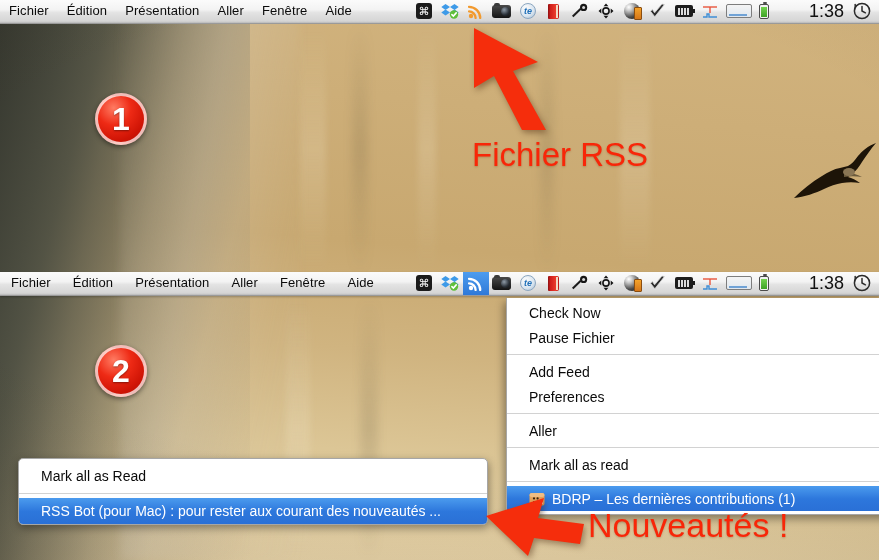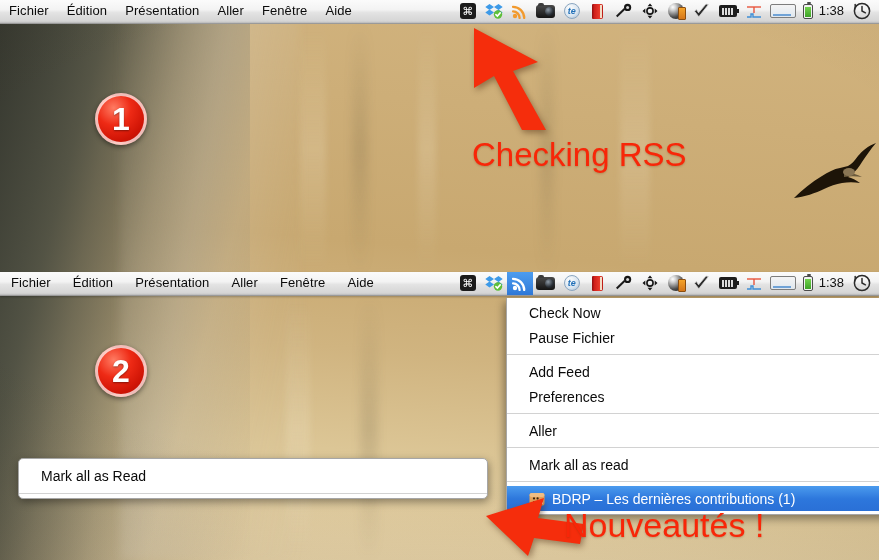--- a/index.html
+++ b/index.html
@@ -81,21 +81,21 @@
   .mb2 .mb-item { padding:0 11px; }
   .mb-spacer { flex:1; }
 
   .mb-icons { display:flex; align-items:center; height:24px; padding-right:4px; }
   .mb-ico {
     width:26px; height:24px; display:flex; align-items:center; justify-content:center;
     position:relative;
   }
   .mb-ico.sel { background:linear-gradient(to bottom,#4e9ef0,#2f79d8); }
   .mb-clock {
-    font-size:13px; color:#111; line-height:24px; padding:0 5px 0 2px; white-space:nowrap;
+    font-size:18px; color:#111; line-height:24px; padding:0 5px 0 2px; white-space:nowrap;margin-left:34px;
   }
 
   
   .ic-cmd {
     width:16px; height:16px; border-radius:3px; background:#1b1b1b;
     color:#fff; font-size:11px; display:flex; align-items:center; justify-content:center;
   }
   .ic-dropbox { width:18px; height:16px; position:relative; }
   .ic-rss { width:16px; height:16px; position:relative; }
   .ic-camera {
@@ -224,21 +224,21 @@
   .badge#b1 { left:95px; top:93px; }
   .badge#b2 { left:95px; top:345px; }
 
   
   .anno {
     position:absolute; color:#f82608; font-size:33px;
     font-family:"Liberation Sans", sans-serif; white-space:nowrap;
     text-shadow:0 1px 2px rgba(120,50,10,0.28);
   }
   #anno-rss { left:472px; top:136px; }
-  #anno-new { left:564px; top:506px; font-size:34px; }
+  #anno-new { left:588px; top:506px; font-size:34px; }
 
   .arrow { position:absolute; filter:drop-shadow(2px 3px 3px rgba(70,35,10,0.45)); }
   #arrow-up { left:472px; top:26px; }
   #arrow-left { left:484px; top:496px; }
 </style>
 </head>
 <body>
 
 <div class="wallpaper"></div>
 <div class="wall-cliff"></div>
@@ -368,21 +368,21 @@
 </div>
 
 <div class="badge" id="b1">1</div>
 <div class="badge" id="b2">2</div>
 
 <div class="arrow" id="arrow-up">
   <svg width="92" height="106" viewBox="0 0 92 106">
     <path d="M2,2 L66,36 L41,45 L74,104 L50,104 L22,50 L2,62 Z" fill="#f52d0c"></path>
   </svg>
 </div>
-<div class="anno" id="anno-rss">Checking RSS</div>
+<div class="anno" id="anno-rss">Fichier RSS</div>
 
 <div class="menubar mb2">
   <div class="mb-apps">
     <div class="mb-item">Fichier</div>
     <div class="mb-item">Édition</div>
     <div class="mb-item">Présentation</div>
     <div class="mb-item">Aller</div>
     <div class="mb-item">Fenêtre</div>
     <div class="mb-item">Aide</div>
   </div>
@@ -526,20 +526,23 @@
     <span class="lbl">BDRP – Les dernières contributions (1)</span>
     <span class="submenu-arrow"></span>
   </div>
 </div>
 
 <div class="menu-sub">
   <div class="menu-row">
     <span class="lbl">Mark all as Read</span>
   </div>
   <div class="menu-sep"></div>
+  <div class="menu-row hl">
+    <span class="lbl">RSS Bot (pour Mac) : pour rester aux courant des nouveautés ...</span>
+  </div>
 </div>
 
 <div class="arrow" id="arrow-left">
   <svg width="102" height="62" viewBox="0 0 102 62">
     <path d="M2,20 L60,2 L54,22 L100,28 L96,48 L50,42 L44,60 Z" fill="#f52d0c"></path>
   </svg>
 </div>
 <div class="anno" id="anno-new">Nouveautés !</div>
 
 </body></html>

